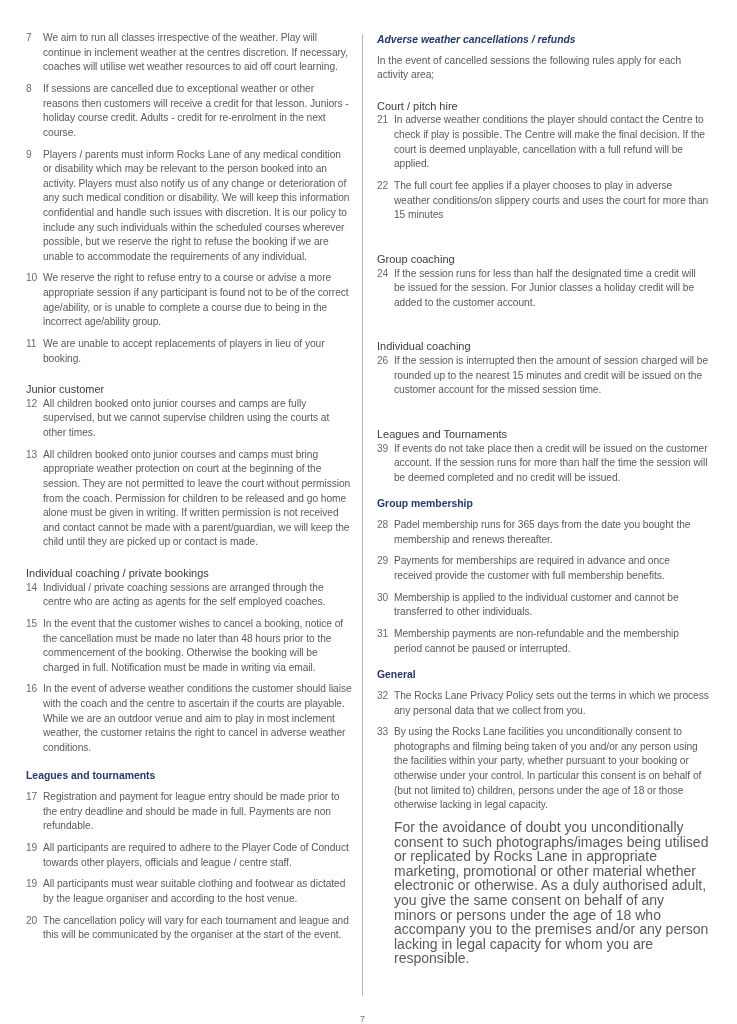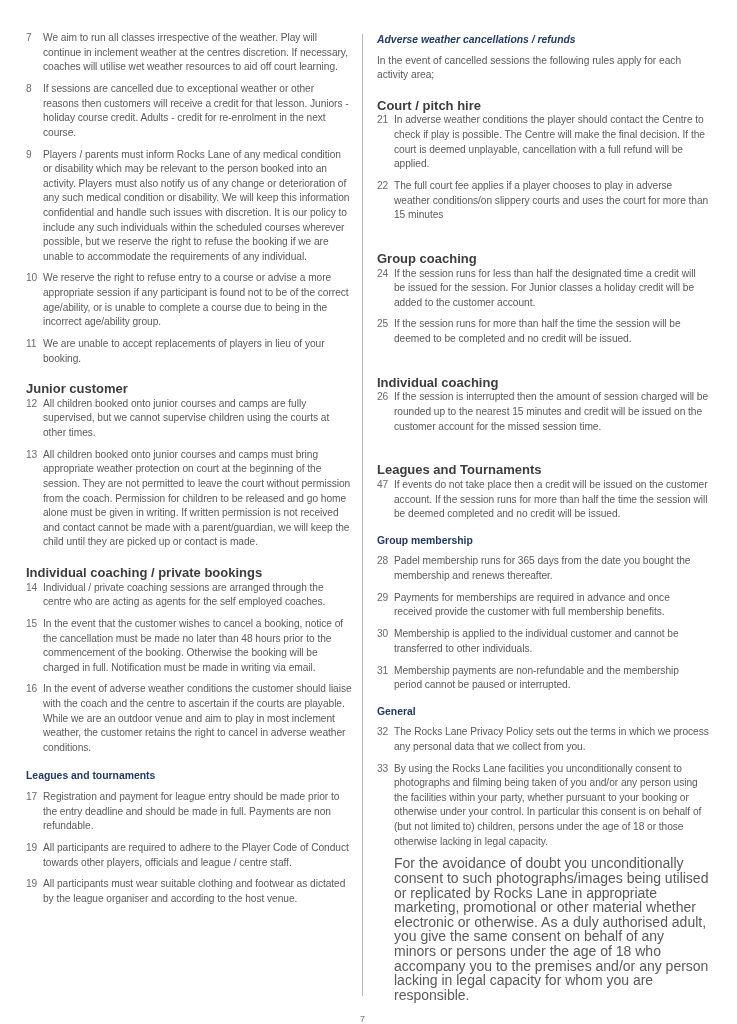--- a/index.html
+++ b/index.html
@@ -6,21 +6,21 @@
   body { width: 737px; height: 1024px; position: relative; overflow: hidden;
          font-family: "Liberation Sans", sans-serif; color: #5a5a5a; }
   .col { position: absolute; top: 31px; }
   .col-left { left: 26px; width: 326px; }
   .col-right { left: 377px; width: 332px; top: 33px; }
   .divider { position: absolute; left: 362px; top: 34px; width: 1px; height: 962px; background: #b8b8b8; }
   .item { display: flex; font-size: 10.2px; line-height: 14.6px; margin-bottom: 7.2px; letter-spacing: -0.05px; }
   .num { width: 17px; flex: 0 0 17px; color: #6a6a6a; }
   .txt { flex: 1; }
   .cont { padding-left: 17px; font-size: 14px; line-height: 14.6px; margin-bottom: 7px; }
-  .sub-head { font-weight: bold; font-size: 13px; color: #3d3d3d; line-height: 14.6px; margin-top: 16px; }
+  .sub-head { font-weight: normal; font-size: 11px; color: #3d3d3d; line-height: 14.6px; margin-top: 16px; }
   .sec-head { font-weight: bold; font-size: 10.4px; color: #243a66; line-height: 14.6px; margin-top: 8px; margin-bottom: 6px; }
   .intro { font-size: 10.2px; line-height: 14.6px; margin-bottom: 14px; }
   .gap { height: 6px; }
   .page-num { position: absolute; left: 360px; top: 1014px; font-size: 9px; color: #777; }
 </style>
 </head>
 <body>
 
 <div class="col col-left">
   <div>
@@ -78,20 +78,24 @@
         <span class="txt">Registration and payment for league entry should be made prior to the entry deadline and should be made in full. Payments are non refundable.</span>
       </div>
       <div class="item">
         <span class="num">19</span>
         <span class="txt">All participants are required to adhere to the Player Code of Conduct towards other players, officials and league / centre staff.</span>
       </div>
       <div class="item">
         <span class="num">19</span>
         <span class="txt">All participants must wear suitable clothing and footwear as dictated by the league organiser and according to the host venue.</span>
       </div>
+      <div class="item">
+        <span class="num">20</span>
+        <span class="txt">The cancellation policy will vary for each tournament and league and this will be communicated by the organiser at the start of the event.</span>
+      </div>
     </div>
 </div>
 
 <div class="divider"></div>
 
 <div class="col col-right">
   <div class="sec-head" style="margin-top:0;font-style:italic;">Adverse weather cancellations / refunds</div>
   <div class="intro">In the event of cancelled sessions the following rules apply for each activity area;</div>
   <div class="sub-head">Court / pitch hire</div>
   <div>
@@ -104,38 +108,34 @@
         <span class="txt">The full court fee applies if a player chooses to play in adverse weather conditions/on slippery courts and uses the court for more than 15 minutes</span>
       </div>
     </div>
   <div class="gap"></div>
   <div class="sub-head">Group coaching</div>
   <div>
       <div class="item">
         <span class="num">24</span>
         <span class="txt">If the session runs for less than half the designated time a credit will be issued for the session. For Junior classes a holiday credit will be added to the customer account.</span>
       </div>
-      <div class="item">
-        <span class="num">25</span>
-        <span class="txt">If the session runs for more than half the time the session will be deemed to be completed and no credit will be issued.</span>
-      </div>
     </div>
   <div class="gap"></div>
   <div class="sub-head">Individual coaching</div>
   <div>
       <div class="item">
         <span class="num">26</span>
         <span class="txt">If the session is interrupted then the amount of session charged will be rounded up to the nearest 15 minutes and credit will be issued on the customer account for the missed session time.</span>
       </div>
     </div>
   <div class="gap"></div>
   <div class="sub-head">Leagues and Tournaments</div>
   <div>
       <div class="item">
-        <span class="num">47</span>
+        <span class="num">39</span>
         <span class="txt">If events do not take place then a credit will be issued on the customer account. If the session runs for more than half the time the session will be deemed completed and no credit will be issued.</span>
       </div>
     </div>
   <div class="sec-head" style="margin-top:12px;">Group membership</div>
   <div>
       <div class="item">
         <span class="num">28</span>
         <span class="txt">Padel membership runs for 365 days from the date you bought the membership and renews thereafter.</span>
       </div>
       <div class="item">

